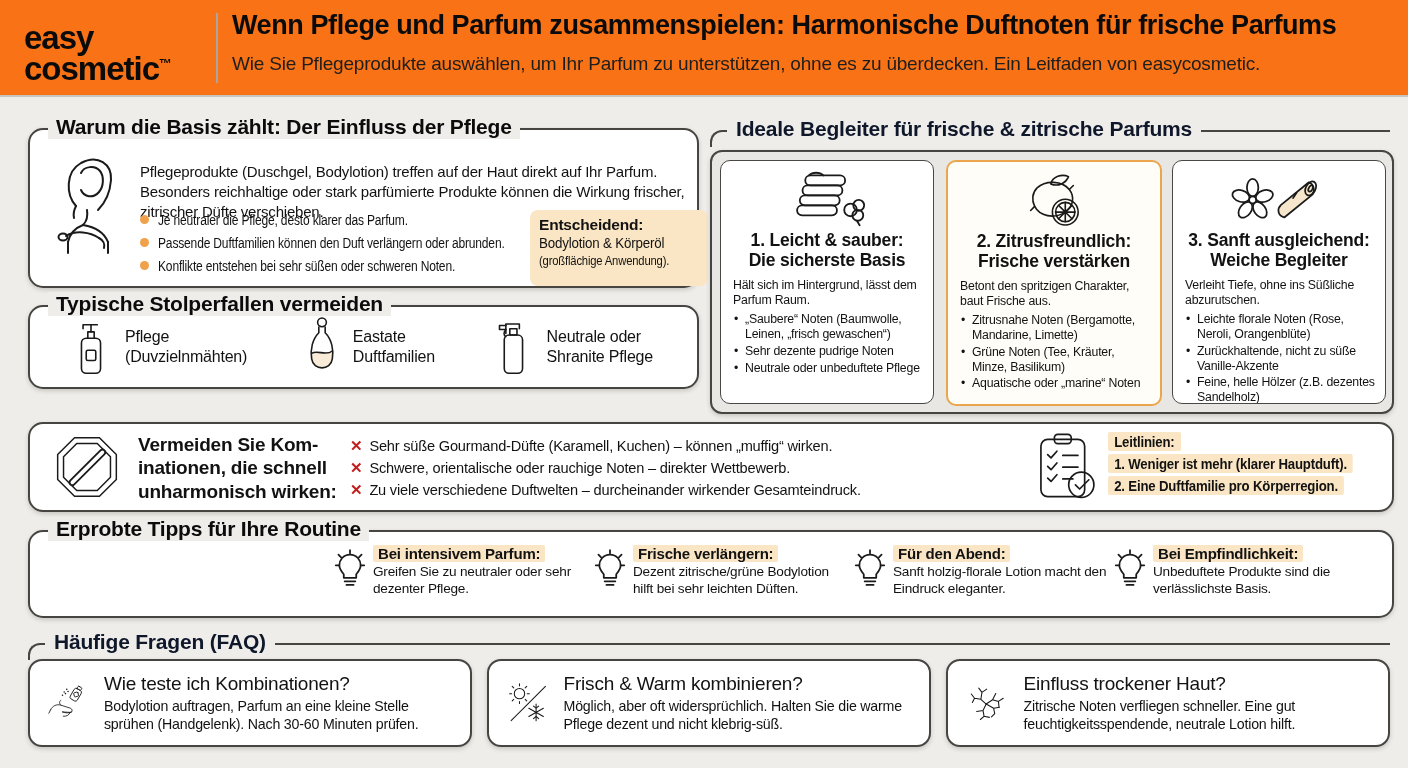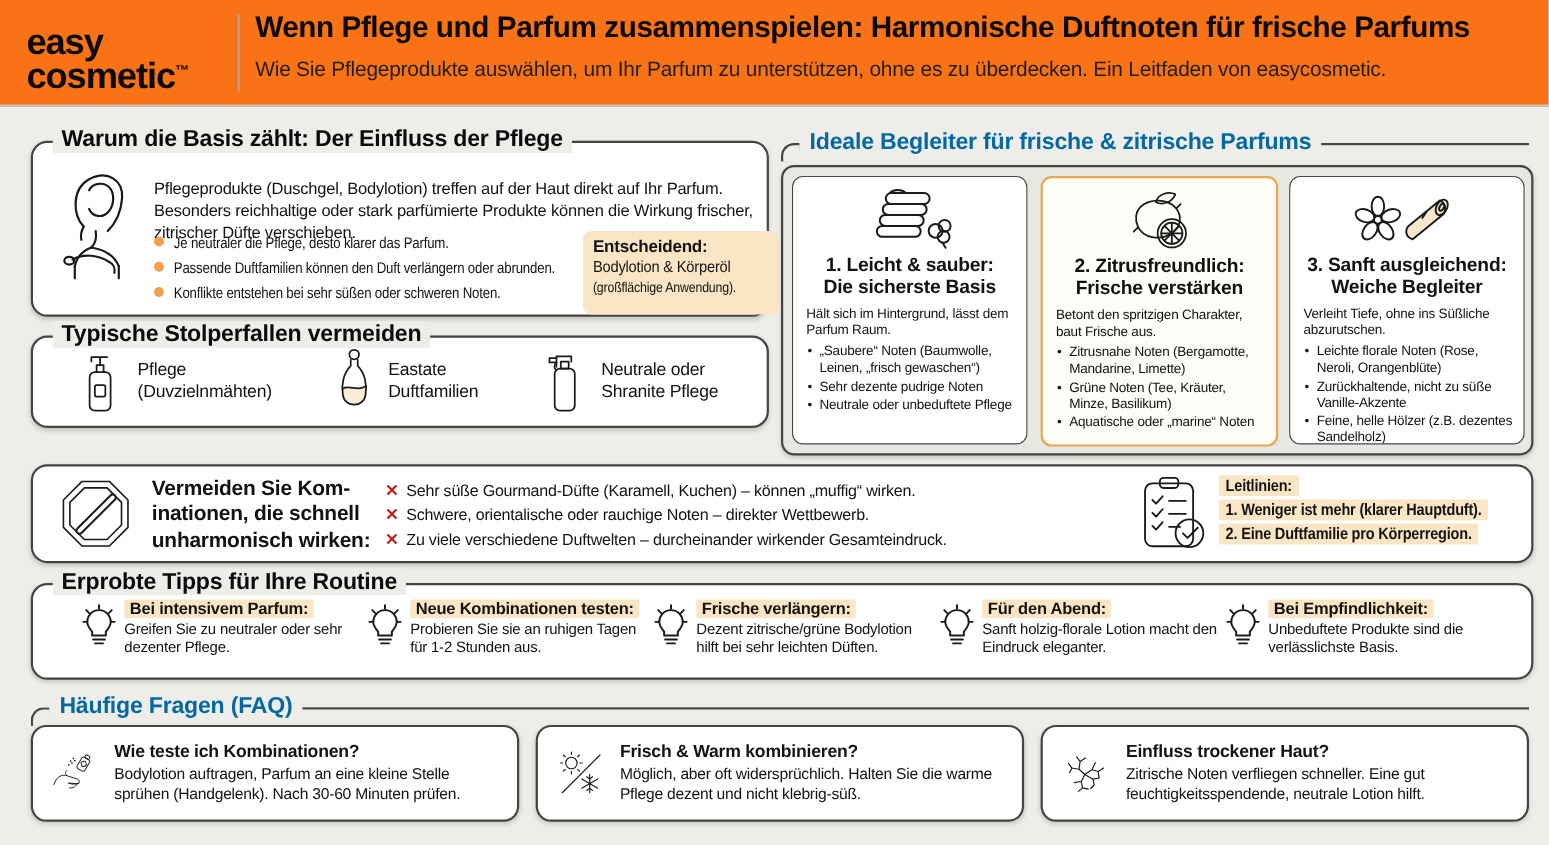--- a/index.html
+++ b/index.html
@@ -18,21 +18,21 @@
   .hdiv { position:absolute; left:216px; top:13px; width:2px; height:70px; background:#a9a7a2; }
   .htitle { position:absolute; left:232px; top:10px; font-size:27px; font-weight:800; letter-spacing:-0.4px; color:#0b0b0b; white-space:nowrap; }
   .hsub { position:absolute; left:232px; top:53px; font-size:19px; color:#1e1e1e; white-space:nowrap; }
 
   
   .fs { position:absolute; background:#fff; border:2px solid #474542; border-radius:15px; box-shadow:0 2px 4px rgba(70,62,50,.22); }
   .legend { position:absolute; top:-15px; left:18px; background:#efedea; padding:0 8px; font-size:21px; font-weight:800; white-space:nowrap; color:#0b0b0b; }
 
   .sec-head { position:absolute; display:flex; align-items:flex-start; }
   .sec-head .arc { width:15px; height:15px; border-top:2px solid #474542; border-left:2px solid #474542; border-top-left-radius:12px; margin-top:13px; flex:none; }
-  .sec-head .sh-title { font-size:21px; font-weight:800; padding:0 9px; white-space:nowrap; color:#0369a1; }
+  .sec-head .sh-title { font-size:21px; font-weight:800; padding:0 9px; white-space:nowrap; color:#0f172a; }
   .sec-head .lead { flex:1; border-top:2px solid #474542; margin-top:13px; }
 
   
   .fs-basis { left:28px; top:128px; width:667px; height:156px; }
   .woman-ic { position:absolute; left:16px; top:20px; }
   .basis-par { position:absolute; left:110px; top:32px; width:556px; font-size:15px; line-height:1.32; }
   .basis-bullets { position:absolute; left:110px; top:81px; }
   .obul { display:flex; align-items:center; margin-bottom:6px; height:17px; }
   .obul .dot { width:9px; height:9px; border-radius:50%; background:#f0a14c; margin-right:9px; flex:none; }
   .obul .obtxt { font-size:14px; white-space:nowrap; transform:scaleX(0.86); transform-origin:0 50%; }
@@ -77,21 +77,21 @@
   .tips-row { display:flex; justify-content:flex-end; padding:13px 18px 0 32px; }
   .tip { display:flex; gap:7px; width:260px; }
   .bulb-ic { flex:none; margin-top:1px; }
   .tip-title { display:inline-block; background:#fae6c4; font-weight:800; font-size:15px; padding:0 5px; margin-bottom:2px; white-space:nowrap; border-radius:2px; }
   .tip-body { font-size:13.6px; line-height:1.22; width:216px; }
 
   
   .sec-head-faq { left:28px; top:630px; width:1362px; }
   .faq-row { position:absolute; left:28px; top:659px; width:1362px; height:88px; display:flex; gap:15px; }
   .fcard { flex:1; background:#fff; border:2px solid #474542; border-radius:14px; display:flex; align-items:center; gap:15px; padding:0 12px 0 18px; box-shadow:0 2px 4px rgba(70,62,50,.22); }
-  .fq { font-size:16px; font-weight:700; margin-bottom:3px; }
+  .fq { font-size:19px; font-weight:400; margin-bottom:3px; }
   .fa { font-size:14.2px; line-height:1.26; }
 </style>
 </head>
 <body>
 
 <div id="canvas">
 
   <div id="hdr">
     <div class="logo">
       <div>easy</div>
@@ -321,32 +321,20 @@
           <path class="ln" d="M18,8 C10.5,8 6,14 6,20 C6,24.5 8.5,27 11,30 L11,34 L25,34 L25,30 C27.5,27 30,24.5 30,20 C30,14 25.5,8 18,8 Z" fill="#f9ddb0"></path>
           <line class="ln" x1="12" y1="38" x2="24" y2="38"></line>
             <line class="ln" x1="14" y1="42" x2="22" y2="42"></line>
         </svg>
         <div>
           <span class="tip-title">Bei intensivem Parfum:</span>
           <div class="tip-body">Greifen Sie zu neutraler oder sehr dezenter Pflege.</div>
         </div>
       </div>
 
-      <div class="tip">
-        <svg class="bulb-ic" width="32" height="44" viewBox="0 0 36 46">
-          <path class="ln" stroke-width="1.8" d="M18,3 L18,6.5 M5,8 L8,11 M31,8 L28,11 M2,20 L6,20 M34,20 L30,20"></path>
-          <path class="ln" d="M18,8 C10.5,8 6,14 6,20 C6,24.5 8.5,27 11,30 L11,34 L25,34 L25,30 C27.5,27 30,24.5 30,20 C30,14 25.5,8 18,8 Z" fill="#f9ddb0"></path>
-          <line class="ln" x1="12" y1="38" x2="24" y2="38"></line>
-            <line class="ln" x1="14" y1="42" x2="22" y2="42"></line>
-        </svg>
-        <div>
-          <span class="tip-title">Neue Kombinationen testen:</span>
-          <div class="tip-body">Probieren Sie sie an ruhigen Tagen für 1-2 Stunden aus.</div>
-        </div>
-      </div>
 
       <div class="tip">
         <svg class="bulb-ic" width="32" height="44" viewBox="0 0 36 46">
           <path class="ln" stroke-width="1.8" d="M18,3 L18,6.5 M5,8 L8,11 M31,8 L28,11 M2,20 L6,20 M34,20 L30,20"></path>
           <path class="ln" d="M18,8 C10.5,8 6,14 6,20 C6,24.5 8.5,27 11,30 L11,34 L25,34 L25,30 C27.5,27 30,24.5 30,20 C30,14 25.5,8 18,8 Z" fill="#f9ddb0"></path>
           <line class="ln" x1="12" y1="38" x2="24" y2="38"></line>
             <line class="ln" x1="14" y1="42" x2="22" y2="42"></line>
         </svg>
         <div>
           <span class="tip-title">Frische verlängern:</span>

